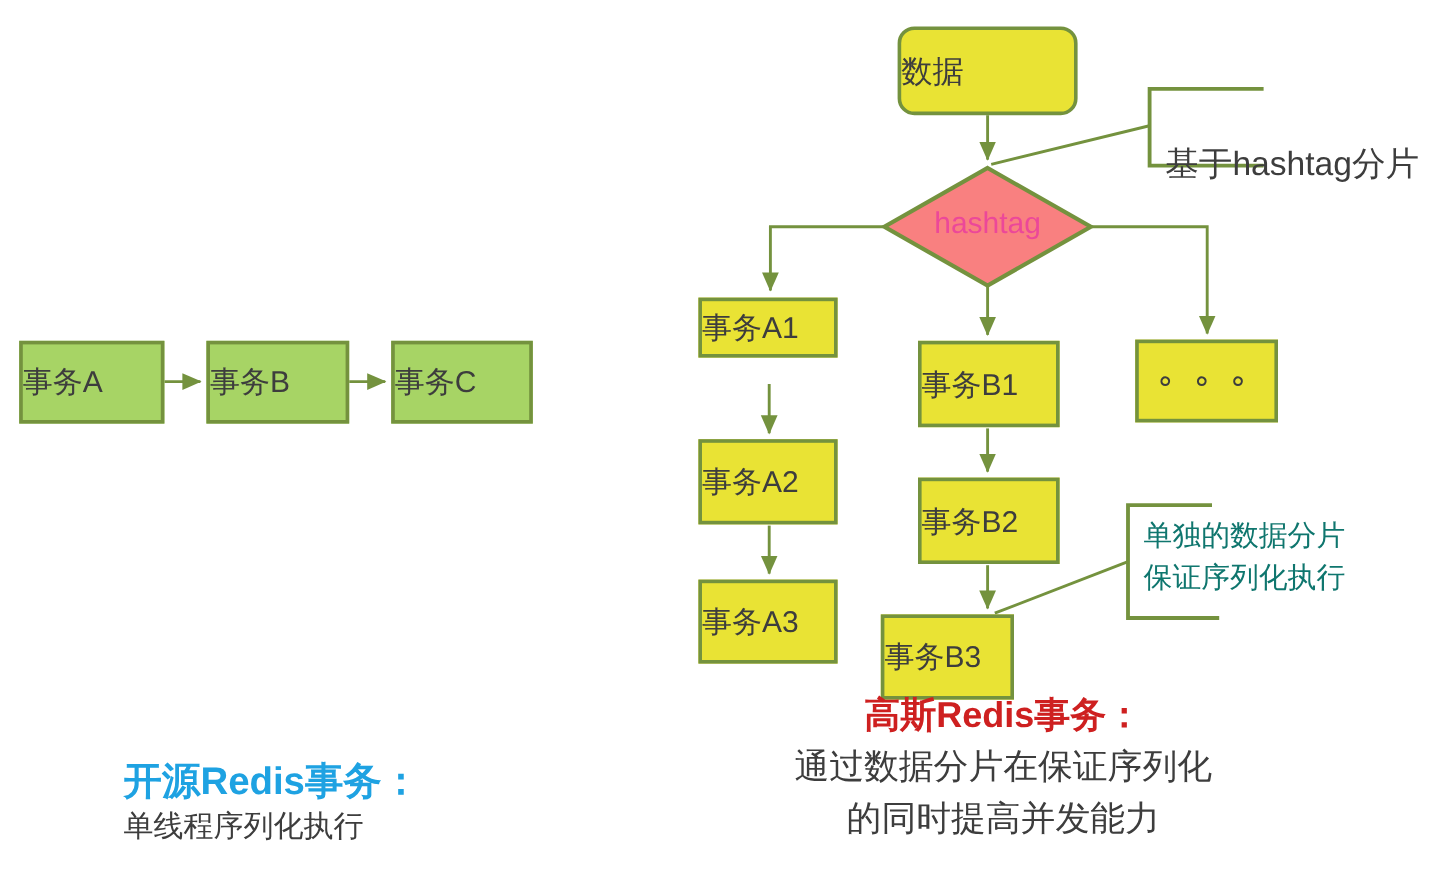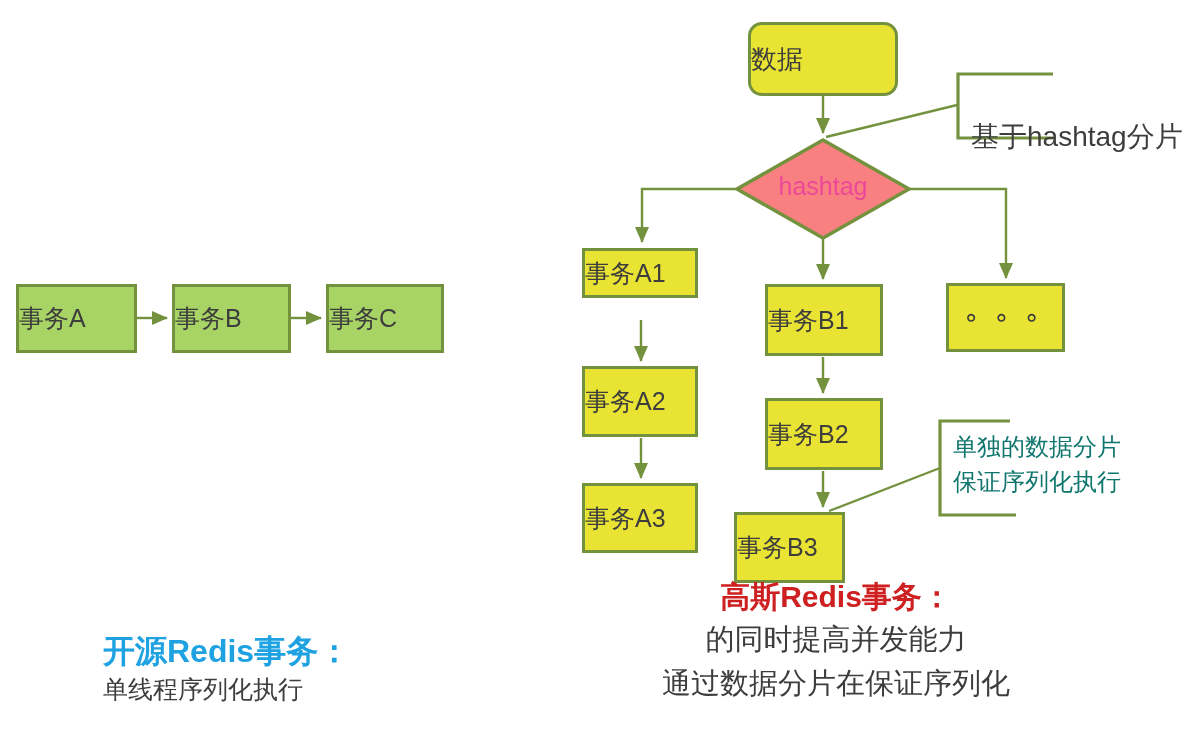--- a/index.html
+++ b/index.html
@@ -121,17 +121,17 @@
     <div>保证序列化执行</div>
   </div>
 
   <div class="caption-left">
     <div class="t">开源Redis事务：</div>
     <div class="b">单线程序列化执行</div>
   </div>
 
   <div class="caption-right">
     <div class="t">高斯Redis事务：</div>
+    <div class="b">通过数据分片在保证序列化</div>
     <div class="b">的同时提高并发能力</div>
-    <div class="b">通过数据分片在保证序列化</div>
   </div>
 
 </div>
 
 </body></html>

